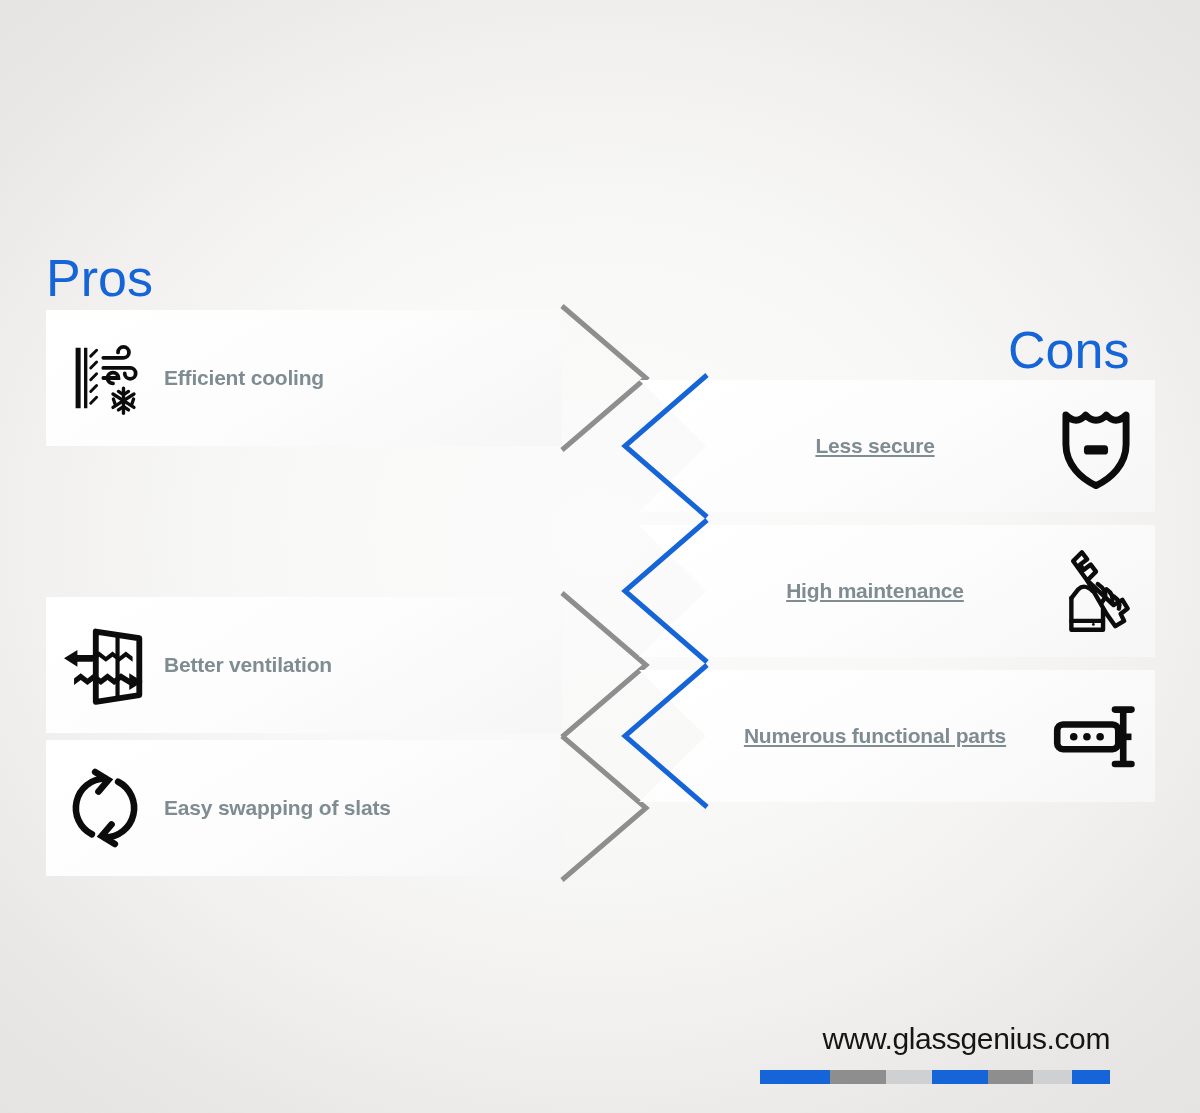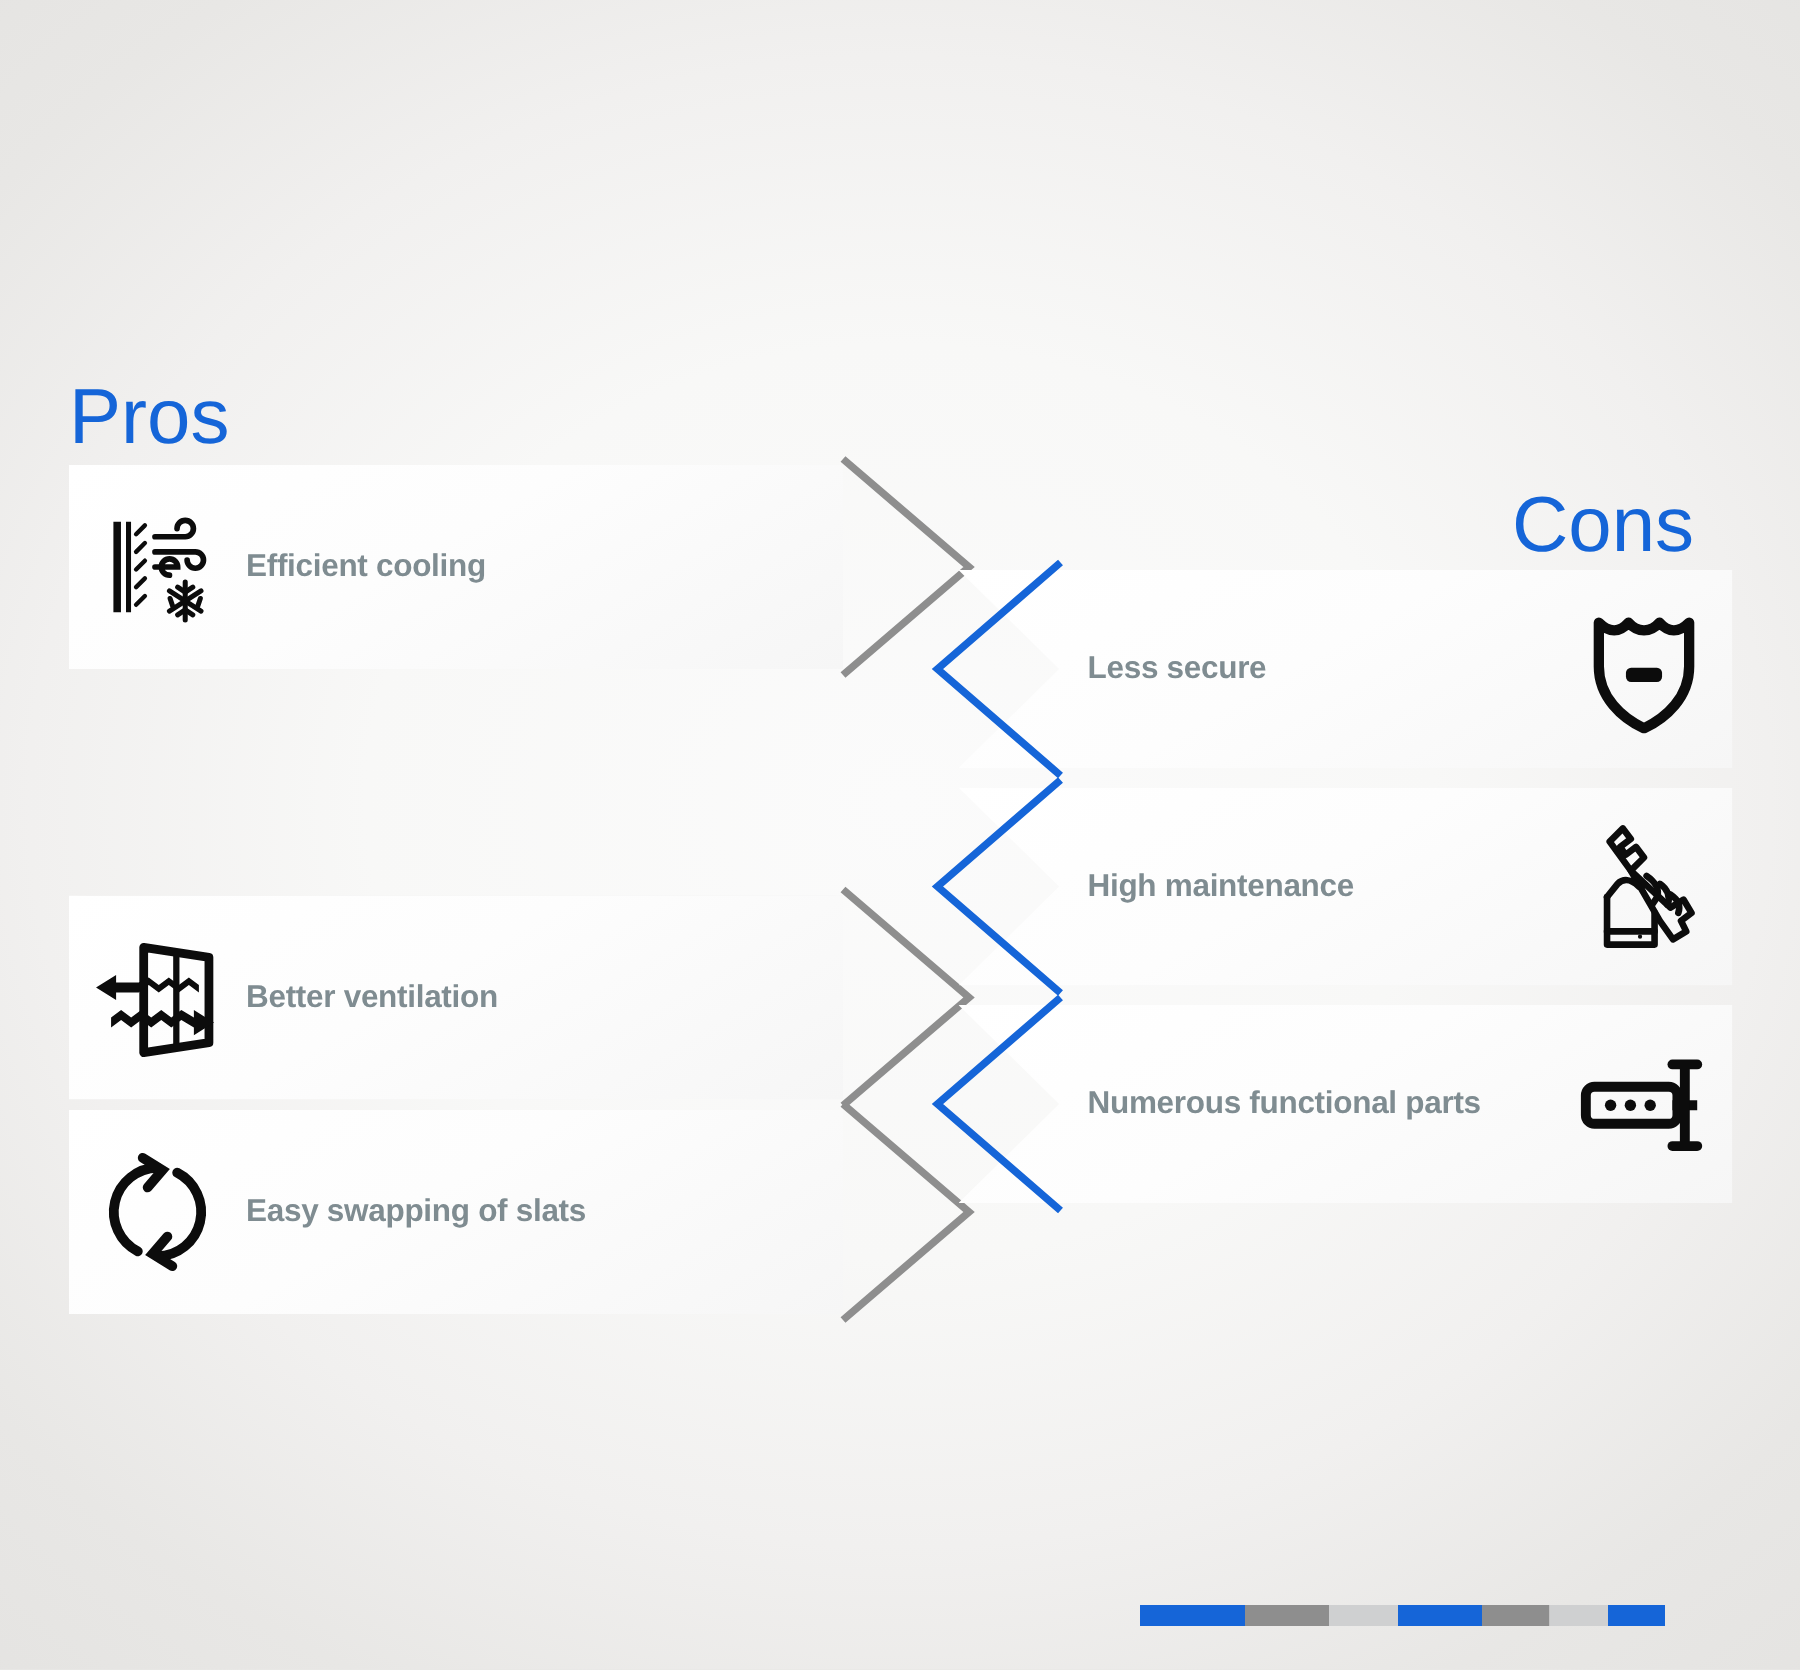--- a/index.html
+++ b/index.html
@@ -45,20 +45,21 @@
     color:#1565d8;
     white-space:nowrap;
   }
   .heading.pros{left:46px;top:252px;}
   .heading.cons{left:1008px;top:324px;}
 
   
   .row{
     position:absolute;
     box-sizing:border-box;
+    text-align:center;
   }
   .card{
     position:absolute;inset:0;
     background:linear-gradient(150deg,#ffffff 0%,#fdfdfd 45%,#f6f6f6 100%);
     box-shadow:3px 5px 9px rgba(120,120,120,0.22);
   }
 
   
   .pros-row .card{
     clip-path:polygon(0 0, 100% 0, 100% 100%, 0 100%);
@@ -96,20 +97,21 @@
     position:absolute;inset:0;
     display:flex;align-items:center;
   }
   .cons-text{
     flex:1;padding-left:86px;padding-right:4px;
   }
   .cons-label{
     font-size:21px;font-weight:bold;color:#7f8c91;
     letter-spacing:-0.2px;line-height:1.55;
     max-width:300px;
+    text-decoration:underline;
   }
   .cons-ico{
     width:118px;flex:0 0 118px;
     display:flex;align-items:center;justify-content:center;
   }
   
   .blue-chev{
     position:absolute;
     left:-82px;top:0;width:150px;height:100%;
     pointer-events:none;
@@ -293,20 +295,21 @@
         </svg>
       </div>
     </div>
     <div class="blue-chev">
       <svg viewBox="0 0 150 132" preserveAspectRatio="none">
         <path d="M150 -5 L68 66 L150 137" fill="none" stroke="#1565d8" stroke-width="5" vector-effect="non-scaling-stroke"></path>
       </svg>
     </div>
   </div>
 
+  <div class="footer-url">www.glassgenius.com</div>
   <div class="footer-bar">
       <span style="background: rgb(21, 101, 216); width: 20%;"></span>
       <span style="background: rgb(142, 142, 142); width: 16%;"></span>
       <span style="background: rgb(207, 208, 209); width: 13%;"></span>
       <span style="background: rgb(21, 101, 216); width: 16%;"></span>
       <span style="background: rgb(142, 142, 142); width: 13%;"></span>
       <span style="background: rgb(207, 208, 209); width: 11%;"></span>
       <span style="background: rgb(21, 101, 216); width: 11%;"></span>
     </div>
 

